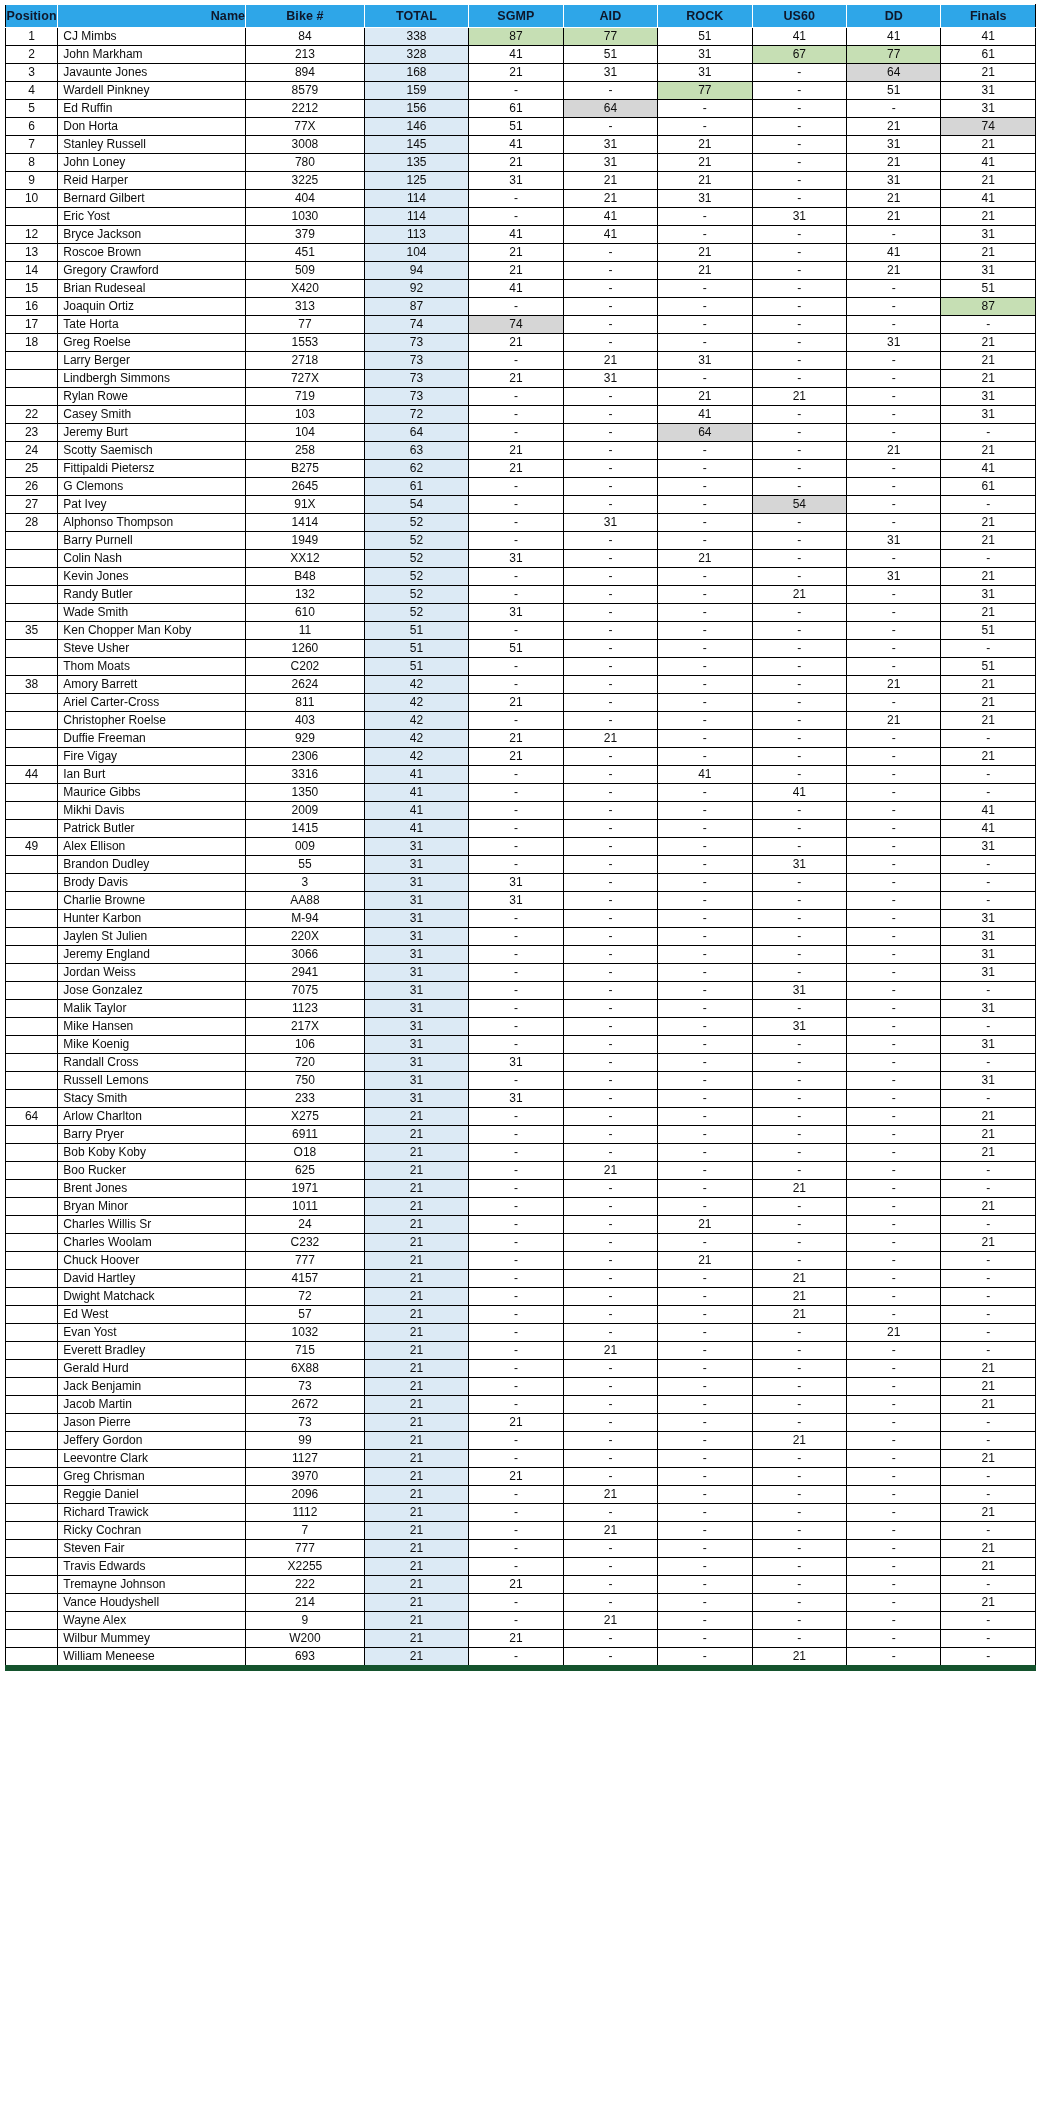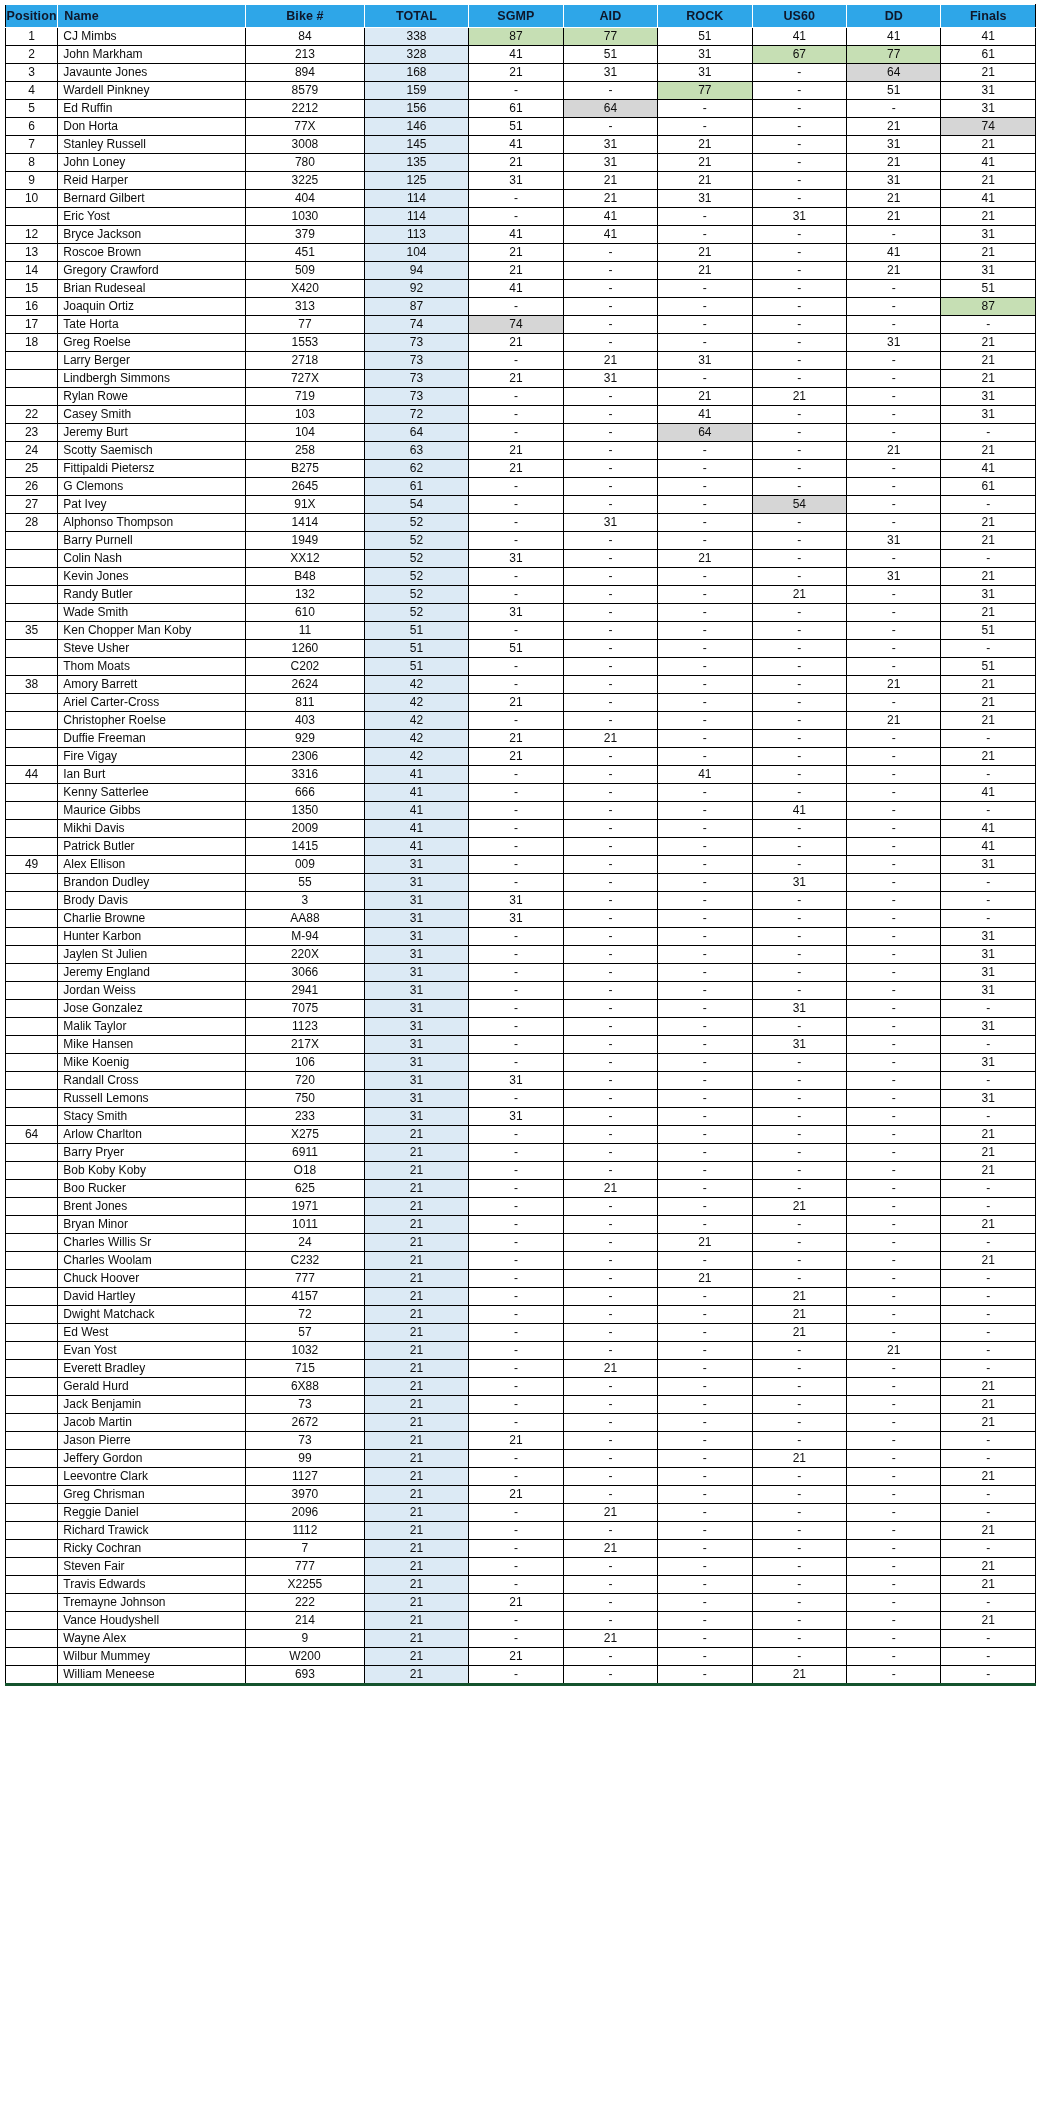--- a/index.html
+++ b/index.html
@@ -34,21 +34,21 @@
     font-weight: bold;
     font-size: 12.5px;
     height: 22px;
     line-height: 22px;
     padding: 0;
     border: 1px solid #ffffff;
     text-align: center;
     letter-spacing: 0.1px;
   }
   thead th.th-name {
-    text-align: left;
+    text-align: right;
     padding-left: 6px;
     border-left: 1px solid #000000;
   }
   thead th.th-pos {
     border-left: 1px solid #000000;
   }
   thead th.th-last {
     border-right: 1px solid #000000;
   }
   tbody td {
@@ -70,21 +70,21 @@
   tbody td.total {
     background: #DCEAF5;
   }
   tbody td.hl-green {
     background: #C6DFB4;
   }
   tbody td.hl-gray {
     background: #D6D6D6;
   }
   tbody tr:last-child td {
-    border-bottom: 3px solid #14532d;
+    border-bottom: 6px solid #14532d;
   }
 </style>
 </head>
 <body>
 
 <div id="standings-wrap">
   <table class="standings">
     <colgroup>
       <col class="c-pos">
       <col class="c-name">
@@ -611,32 +611,20 @@
           <td class="total">41</td>
           <td>-</td>
           <td>-</td>
           <td>41</td>
           <td>-</td>
           <td>-</td>
           <td>-</td>
         </tr>
         <tr>
           <td></td>
-          <td class="name">Kenny Satterlee</td>
-          <td>666</td>
-          <td class="total">41</td>
-          <td>-</td>
-          <td>-</td>
-          <td>-</td>
-          <td>-</td>
-          <td>-</td>
-          <td>41</td>
-        </tr>
-        <tr>
-          <td></td>
           <td class="name">Maurice Gibbs</td>
           <td>1350</td>
           <td class="total">41</td>
           <td>-</td>
           <td>-</td>
           <td>-</td>
           <td>41</td>
           <td>-</td>
           <td>-</td>
         </tr>

